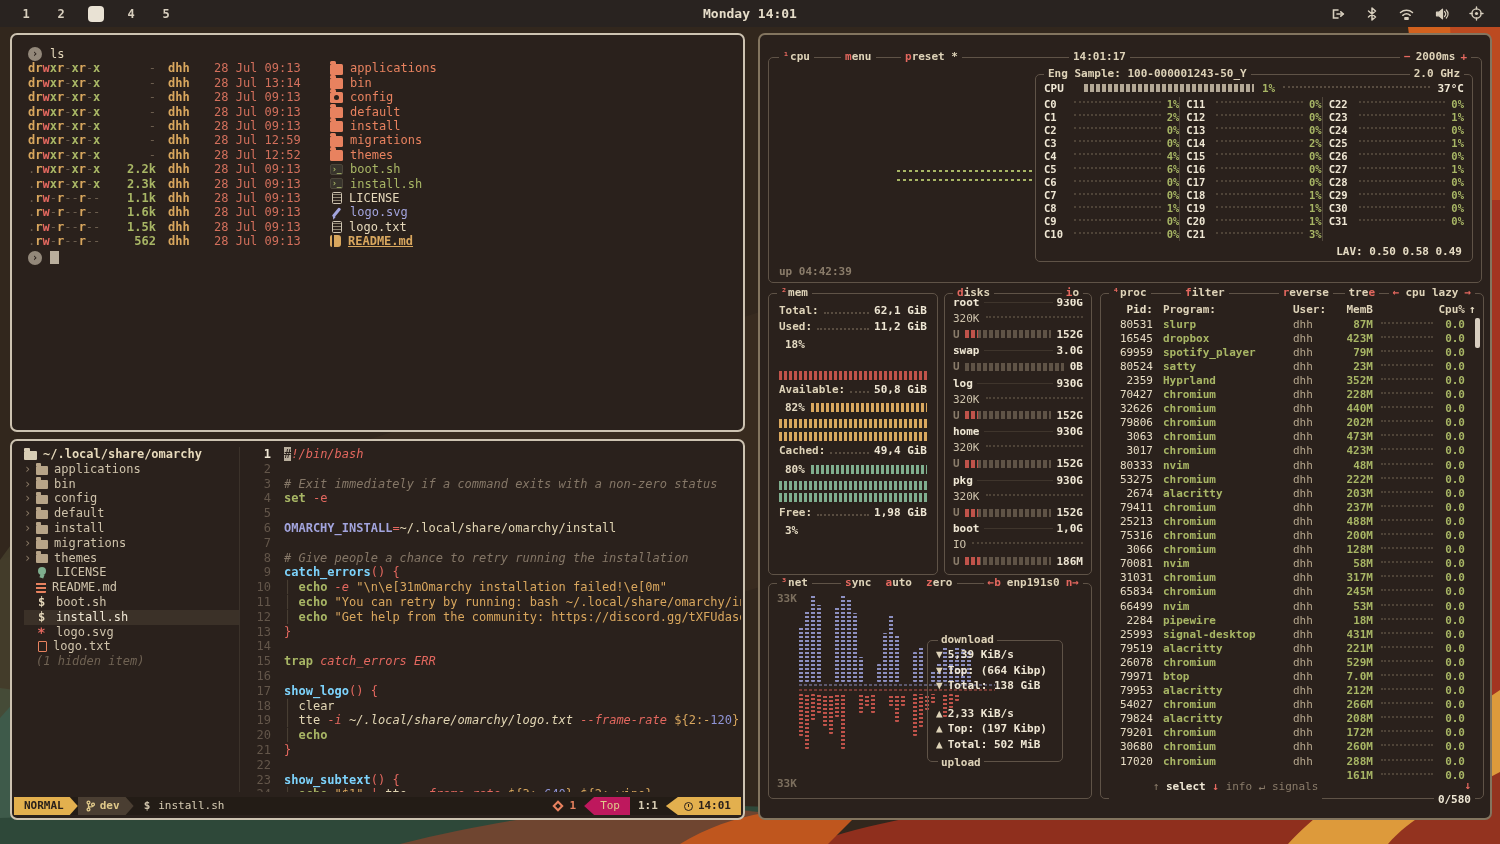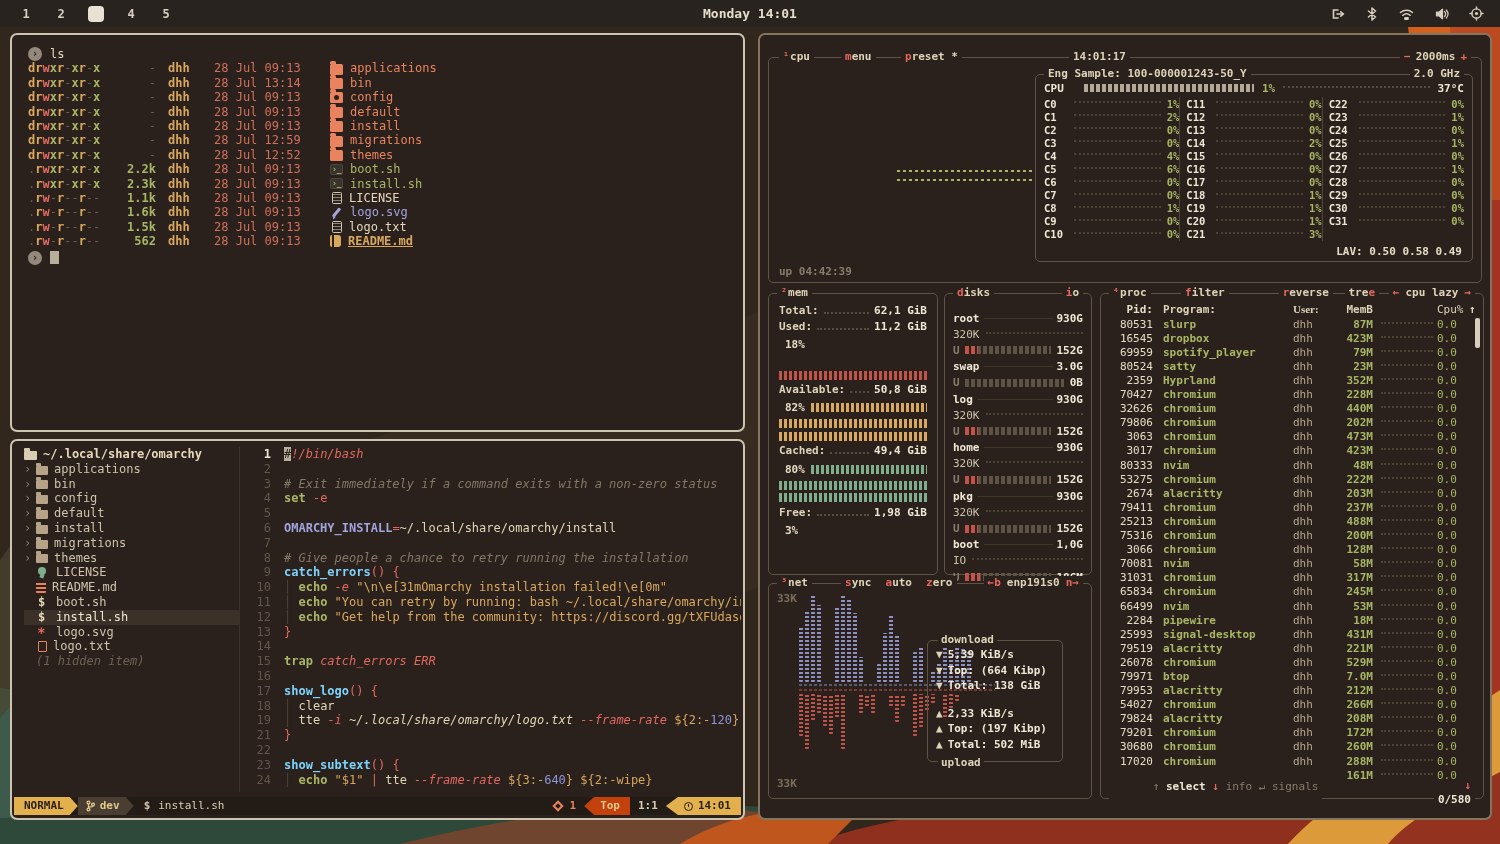--- a/index.html
+++ b/index.html
@@ -109,21 +109,21 @@
       display:flex; align-items:center; font-size:11px; color:#b4a68e; }
   .seg-mode { background:#e3b04e; color:#2a211c; font-weight:bold; padding:0 14px 0 10px; height:18px;
       line-height:18px; clip-path:polygon(0 0,calc(100% - 8px) 0,100% 50%,calc(100% - 8px) 100%,0 100%); }
   .seg-branch { background:#4a3e32; color:#e0c98a; font-weight:bold; padding:0 14px 0 8px; height:18px;
       line-height:18px; display:flex; align-items:center; gap:5px;
       clip-path:polygon(0 0,calc(100% - 8px) 0,100% 50%,calc(100% - 8px) 100%,0 100%); }
   .seg-file { padding-left:10px; display:flex; gap:8px; align-items:center; }
   .sl-right { margin-left:auto; display:flex; align-items:center; gap:8px; }
   .boxicon { width:8px; height:8px; border:2px solid #e8825f; transform:rotate(45deg); display:inline-block; }
   .bufnum { color:#e8825f; font-weight:bold; }
-  .seg-top { background:#c2410c; color:#e0c98a; font-weight:bold; height:18px; line-height:18px;
+  .seg-top { background:#be185d; color:#e0c98a; font-weight:normal; height:18px; line-height:18px;
       padding:0 10px 0 16px; clip-path:polygon(10px 0,100% 0,100% 100%,10px 100%,0 50%); }
   .pos { color:#d8cdb4; font-weight:bold; }
   .seg-time { background:#e3b04e; color:#2a211c; font-weight:bold; height:18px; line-height:18px;
       padding:0 10px 0 18px; display:flex; align-items:center; gap:5px;
       clip-path:polygon(12px 0,100% 0,100% 100%,12px 100%,0 50%); }
   .clkicon { width:9px; height:9px; border:1.5px solid #2a211c; border-radius:50%; position:relative; }
   .clkicon::after { content:""; position:absolute; left:3px; top:1px; width:1.5px; height:3px; background:#2a211c; }
 
   
   #win-bt { font-size:11px; color:#d8cdb4; }
@@ -160,21 +160,21 @@
   .mrow { display:flex; align-items:baseline; height:16.4px; white-space:pre; }
   .mlab { color:#ded3b8; font-weight:bold; }
   .mlead { flex:1; border-bottom:2px dotted #584c40; margin:0 5px 3px 5px; }
   .mval { color:#efe7d4; font-weight:bold; }
   .mpct { height:16.4px; padding-left:6px; color:#e6dcc4; font-weight:bold; display:flex; align-items:center; gap:6px;}
   .mbar { height:9px; margin:3.5px 0;
       background:repeating-linear-gradient(90deg,var(--c) 0 3px,transparent 3px 5px); }
   .mbar.inlinebar { flex:1; height:9px; }
   .rdb{--c:#c0534a} .ylb{--c:#d9a75e} .tlb{--c:#7fae8e}
 
-  #diskbox { left:184px; top:258px; width:148px; height:282px; padding:16px 8px 0 8px; }
+  #diskbox { left:184px; top:258px; width:148px; height:282px; padding:0 8px 0 8px; }
   .dkr { display:flex; align-items:center; height:16.2px; white-space:pre; }
   .dkn { color:#efe7d4; font-weight:bold; }
   .dklead { flex:1; border-bottom:1px solid #4e4337; margin:0 4px; opacity:.6;}
   .dkv { color:#efe7d4; font-weight:bold; margin-left:auto;}
   .dka { color:#cdc2ab; }
   .dkdots { flex:1; border-bottom:2px dotted #4e4337; margin:0 0 3px 6px; }
   .dku { color:#8a7c6a; font-weight:bold; margin-right:5px; }
   .ubar { flex:1; height:8px; position:relative;
       background:repeating-linear-gradient(90deg,#5f5346 0 4px,transparent 4px 6px); }
   .ubar i { position:absolute; left:0; top:0; bottom:0;
@@ -200,25 +200,25 @@
   .nit { position:absolute; background:#2a211c; padding:0 3px; font-weight:bold; color:#ded3b8; }
 
   #procbox { left:340px; top:258px; width:384px; height:506px; padding:8px 6px 0 8px; }
   .phead,.prow { display:flex; align-items:center; height:14.1px; white-space:pre; }
   .phead { color:#ded3b8; font-weight:bold; margin-bottom:1px; }
   .ppid { width:44px; text-align:right; color:#e6dcc4; flex:none; }
   .pprog { width:128px; margin-left:8px; color:#a8b665; font-weight:bold; flex:none;
            overflow:hidden; }
   .phead .pprog { color:#ded3b8; }
   .puser { width:38px; margin-left:2px; color:#b5a68d; flex:none; }
-  .phead .puser { color:#ded3b8;font-family:Liberation Serif, serif; }
+  .phead .puser { color:#ded3b8; }
   .pmem { width:42px; text-align:right; color:#a8b665; font-weight:bold; flex:none; }
   .phead .pmem { color:#ded3b8; }
   .plead { width:52px; border-bottom:2px dotted #4e4337; margin:0 4px 3px 8px; flex:none;}
-  .pcpu { width:28px; text-align:left; color:#a8b665; font-weight:normal; flex:none;}
+  .pcpu { width:28px; text-align:right; color:#a8b665; font-weight:bold; flex:none;}
   .phead .pcpu { color:#ded3b8; }
   .psort { color:#e6dcc4; margin-left:4px; font-weight:bold; }
   .pthumb { position:absolute; right:3px; top:24px; width:5px; height:30px; background:#d8cec0; border-radius:2px; }
   .pfoot { position:absolute; bottom:-8px; left:8px; background:#2a211c; padding:0 4px; white-space:pre; }
   .pcount { position:absolute; bottom:-8px; right:8px; background:#2a211c; padding:0 4px;
             color:#efe7d4; font-weight:bold; }
   .scrolldn { position:absolute; right:12px; bottom:6px; color:#e4685f; font-weight:bold; }
 </style>
 </head>
 <body>
@@ -572,20 +572,23 @@
       </div>
 
       <div class="cl">
         <span class="lnum">18</span><span class="codetext"><span class="lseg gd">│ </span><span class="lseg tx">clear</span></span>
       </div>
 
       <div class="cl">
         <span class="lnum">19</span><span class="codetext"><span class="lseg gd">│ </span><span class="lseg tx">tte</span><span class="lseg"> </span><span class="lseg rd it">-i</span><span class="lseg"> </span><span class="lseg tx it">~/.local/share/omarchy/logo.txt</span><span class="lseg"> </span><span class="lseg rd it">--frame-rate</span><span class="lseg"> </span><span class="lseg st">${2:-</span><span class="lseg nu">120</span><span class="lseg st">} ${</span></span>
       </div>
 
+      <div class="cl">
+        <span class="lnum">20</span><span class="codetext"><span class="lseg gd">│ </span><span class="lseg kw">echo</span></span>
+      </div>
 
       <div class="cl">
         <span class="lnum">21</span><span class="codetext"><span class="lseg rd">}</span></span>
       </div>
 
       <div class="cl">
         <span class="lnum">22</span><span class="codetext"></span>
       </div>
 
       <div class="cl">

